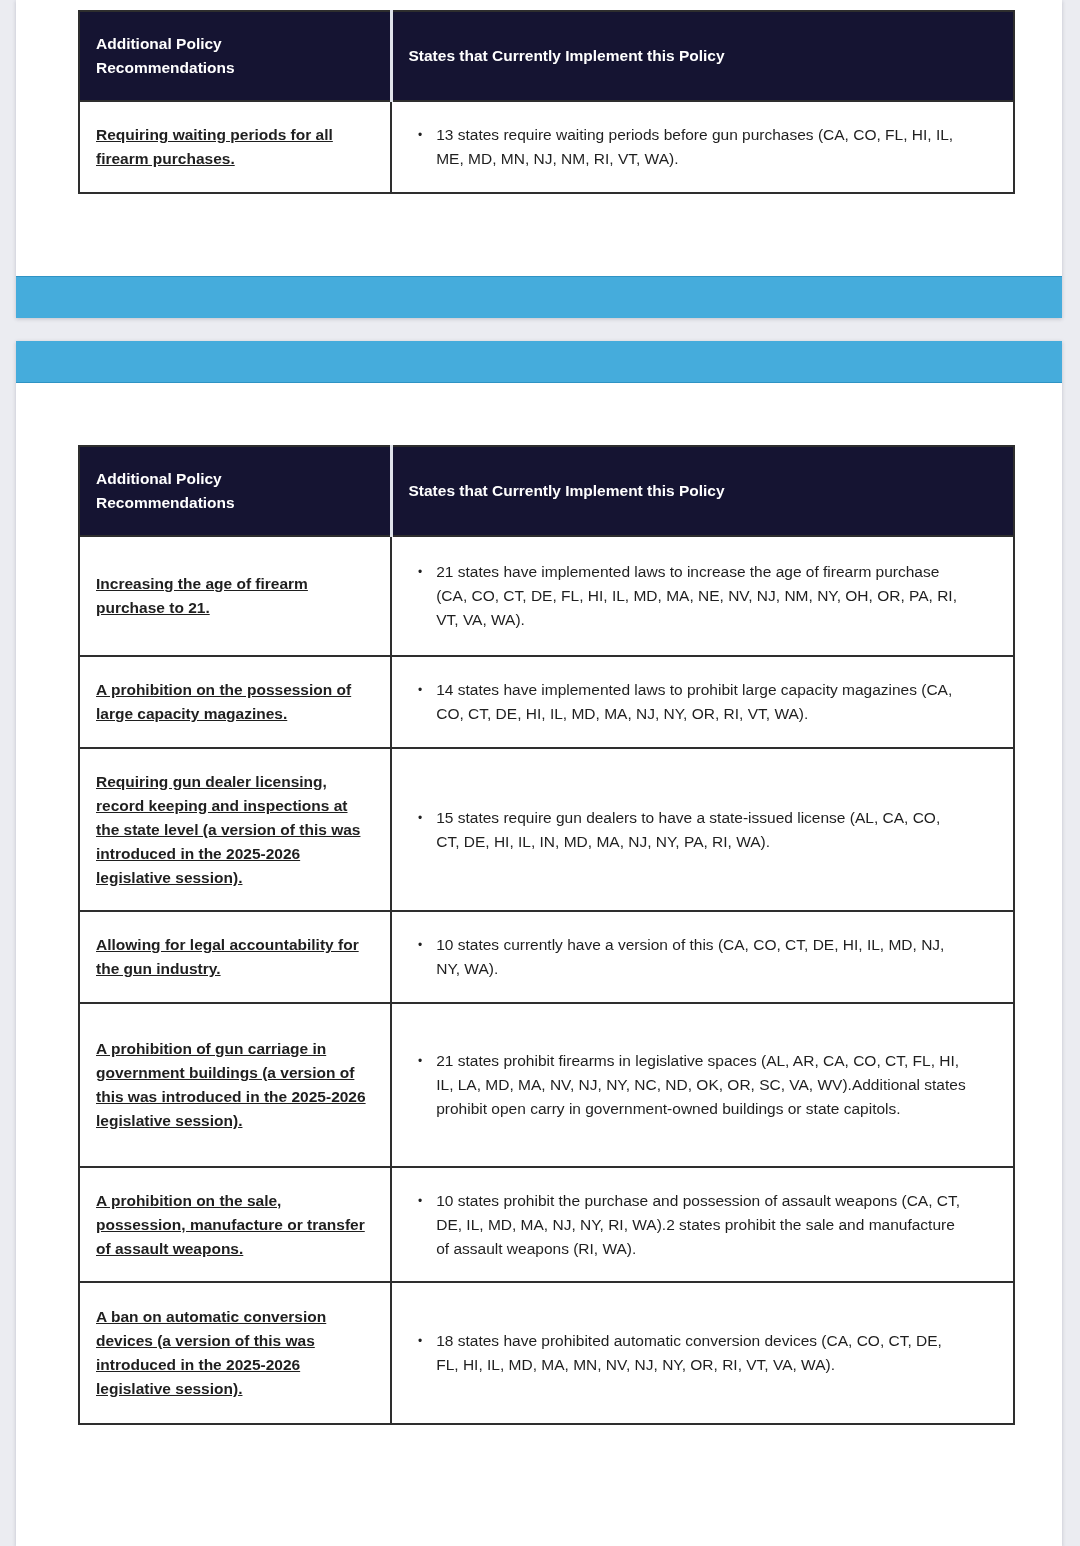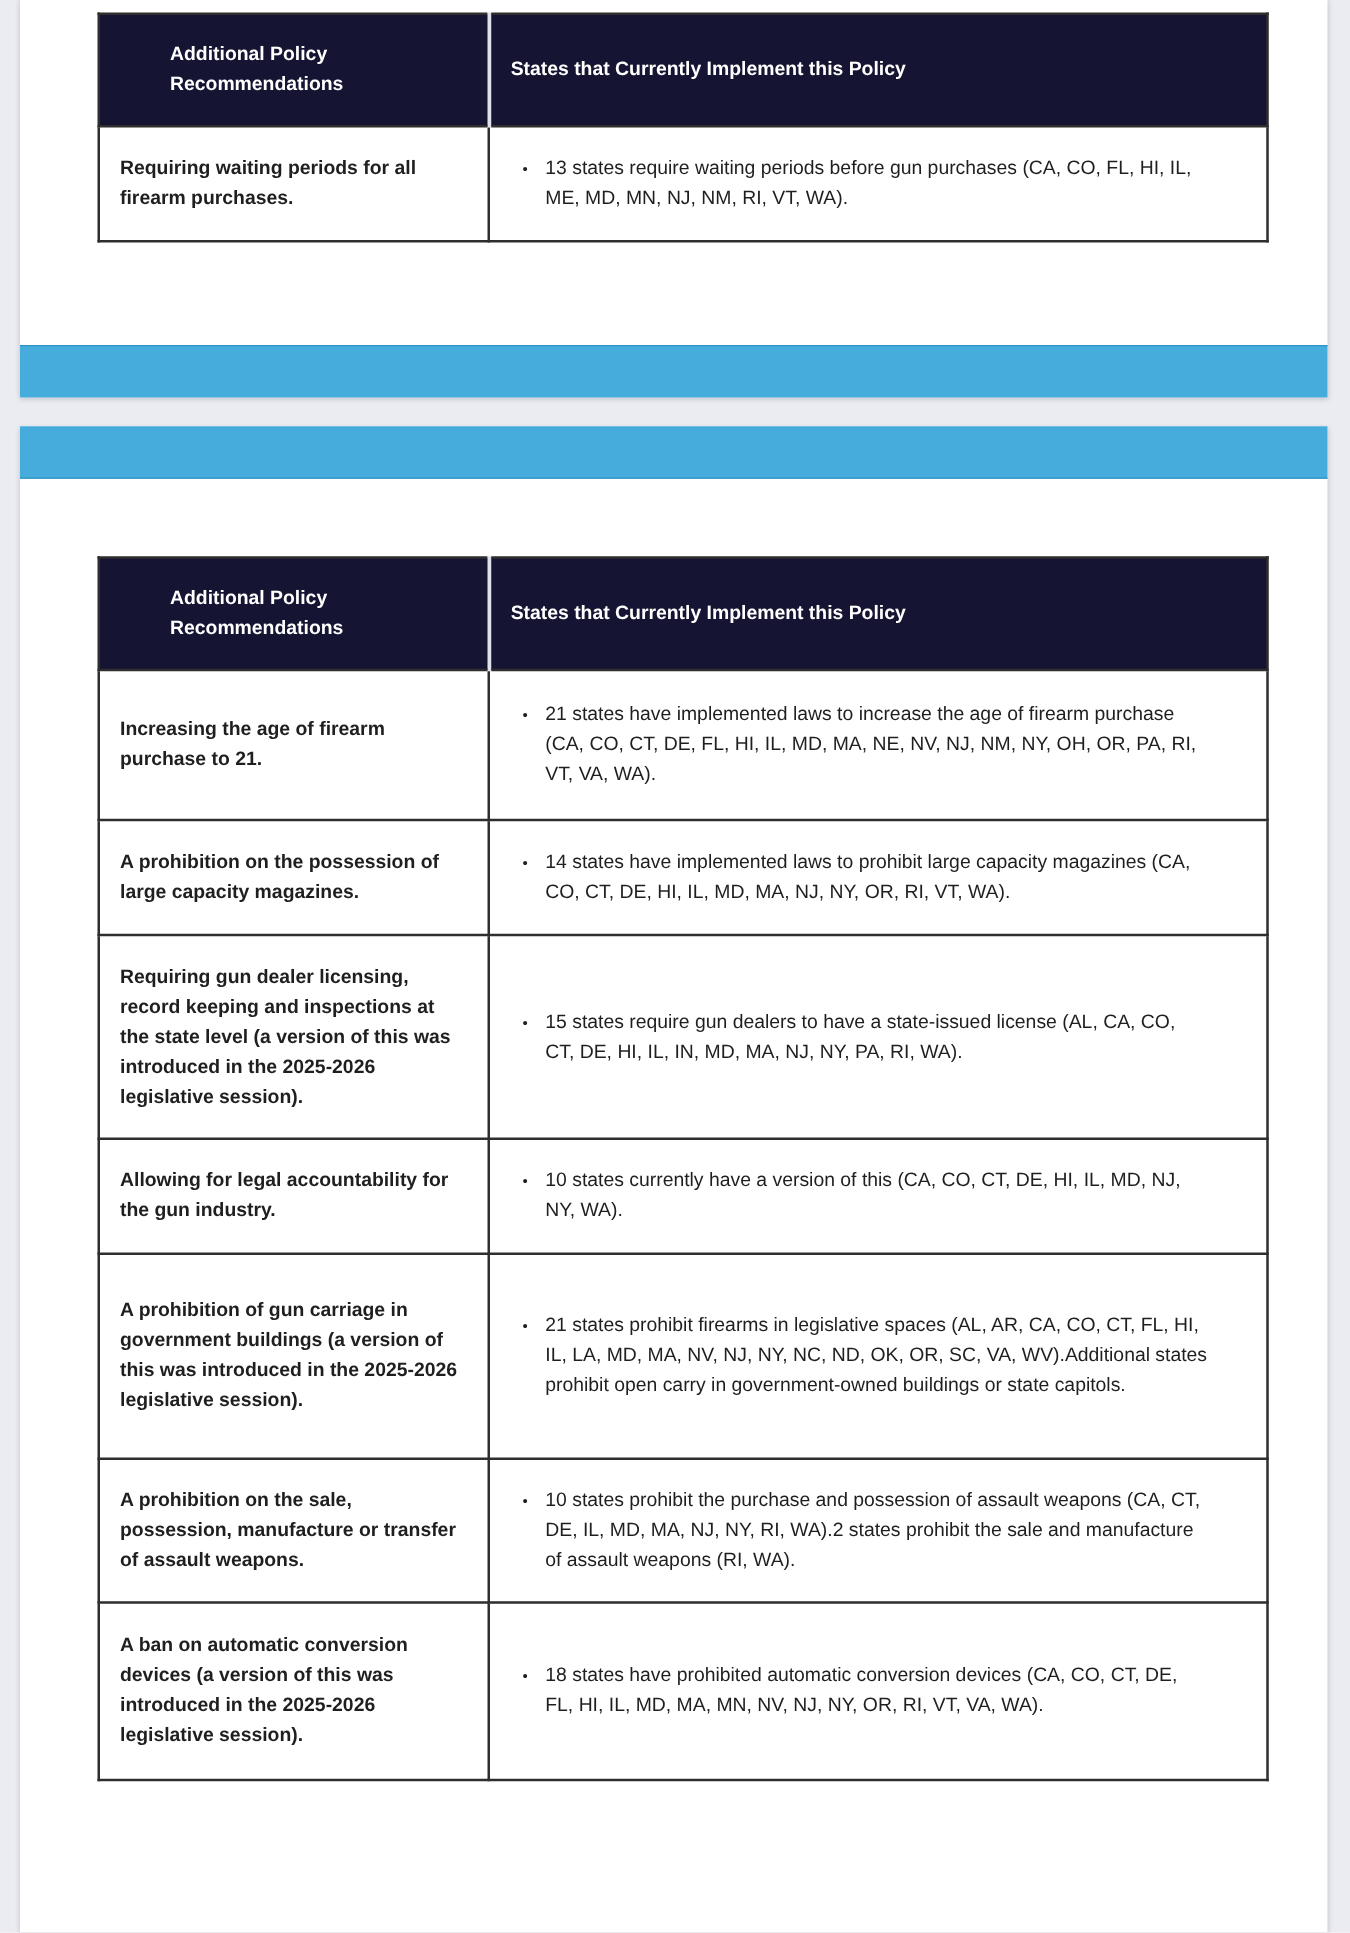--- a/index.html
+++ b/index.html
@@ -64,25 +64,26 @@
     color: var(--body-text);
   }
   th.hcell {
     background: var(--header-bg);
     color: var(--header-text);
     font-weight: 700;
     text-align: left;
     padding: 12px 14px 12px 16px;
   }
   th.h2 { border-left: 3px solid #dfe2ea; margin-top: 20px; }
-  th.h1 .hspan { display: inline-block; max-width: 210px; margin-left: 40px; }
+  th.h1 .hspan { display: inline-block; max-width: 210px; }
 
   td.policy {
     font-weight: 700;
     padding: 12px 16px 12px 16px;
+    text-decoration: underline;
   }
   td.states {
     padding: 12px 46px 12px 26px;
   }
   .b { display: flex; gap: 14px; align-items: flex-start; }
   .dot {
     flex: 0 0 auto;
     font-size: 12px;
     line-height: 24px;
     color: var(--body-text);

